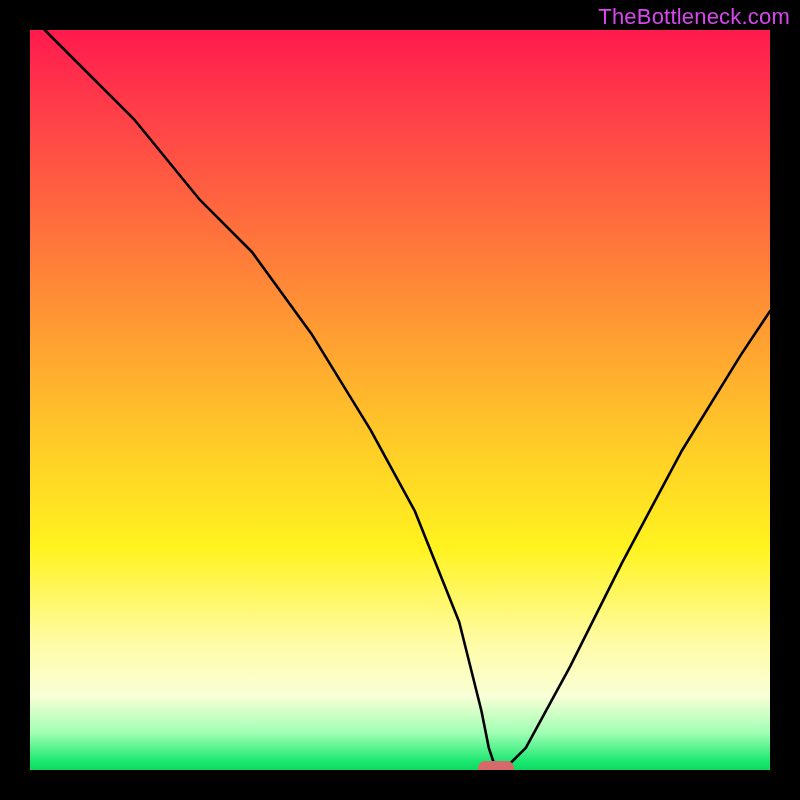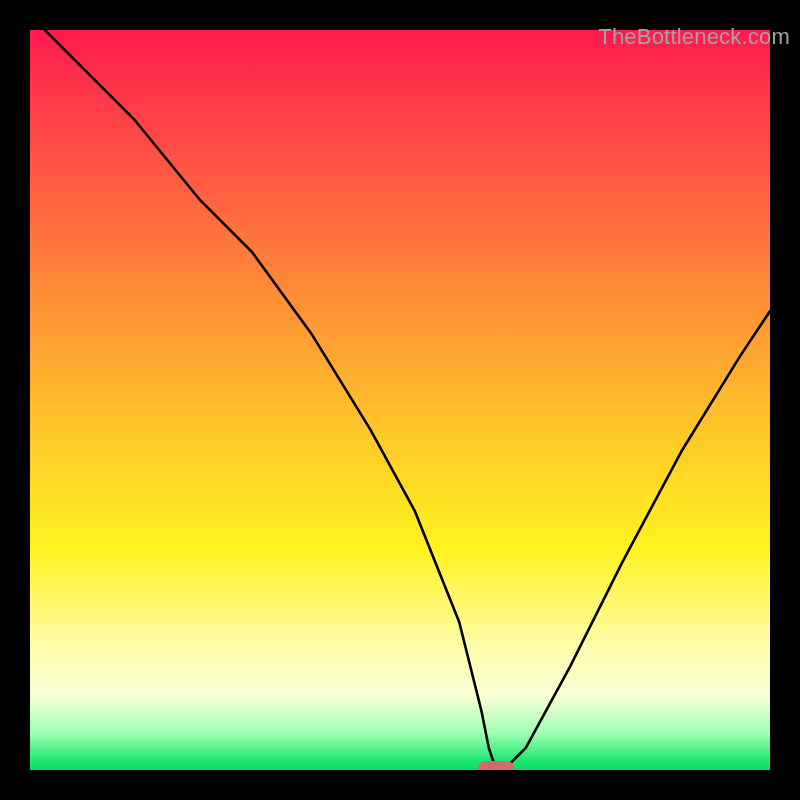--- a/index.html
+++ b/index.html
@@ -14,26 +14,25 @@
   .frame {
     position: relative;
     width: 800px;
     height: 800px;
     background: #000;
   }
   .watermark {
     position: absolute;
     top: 4px;
     right: 10px;
-    color: #a3a3a3;
+    color: #d946ef;
     font-size: 22px;
     font-weight: 400;
     letter-spacing: 0.2px;
     z-index: 5;
-    margin-top: 20px;
   }
   .plot-area {
     position: absolute;
     left: 30px;
     top: 30px;
     width: 740px;
     height: 740px;
     overflow: hidden;
   }
   .gradient {

